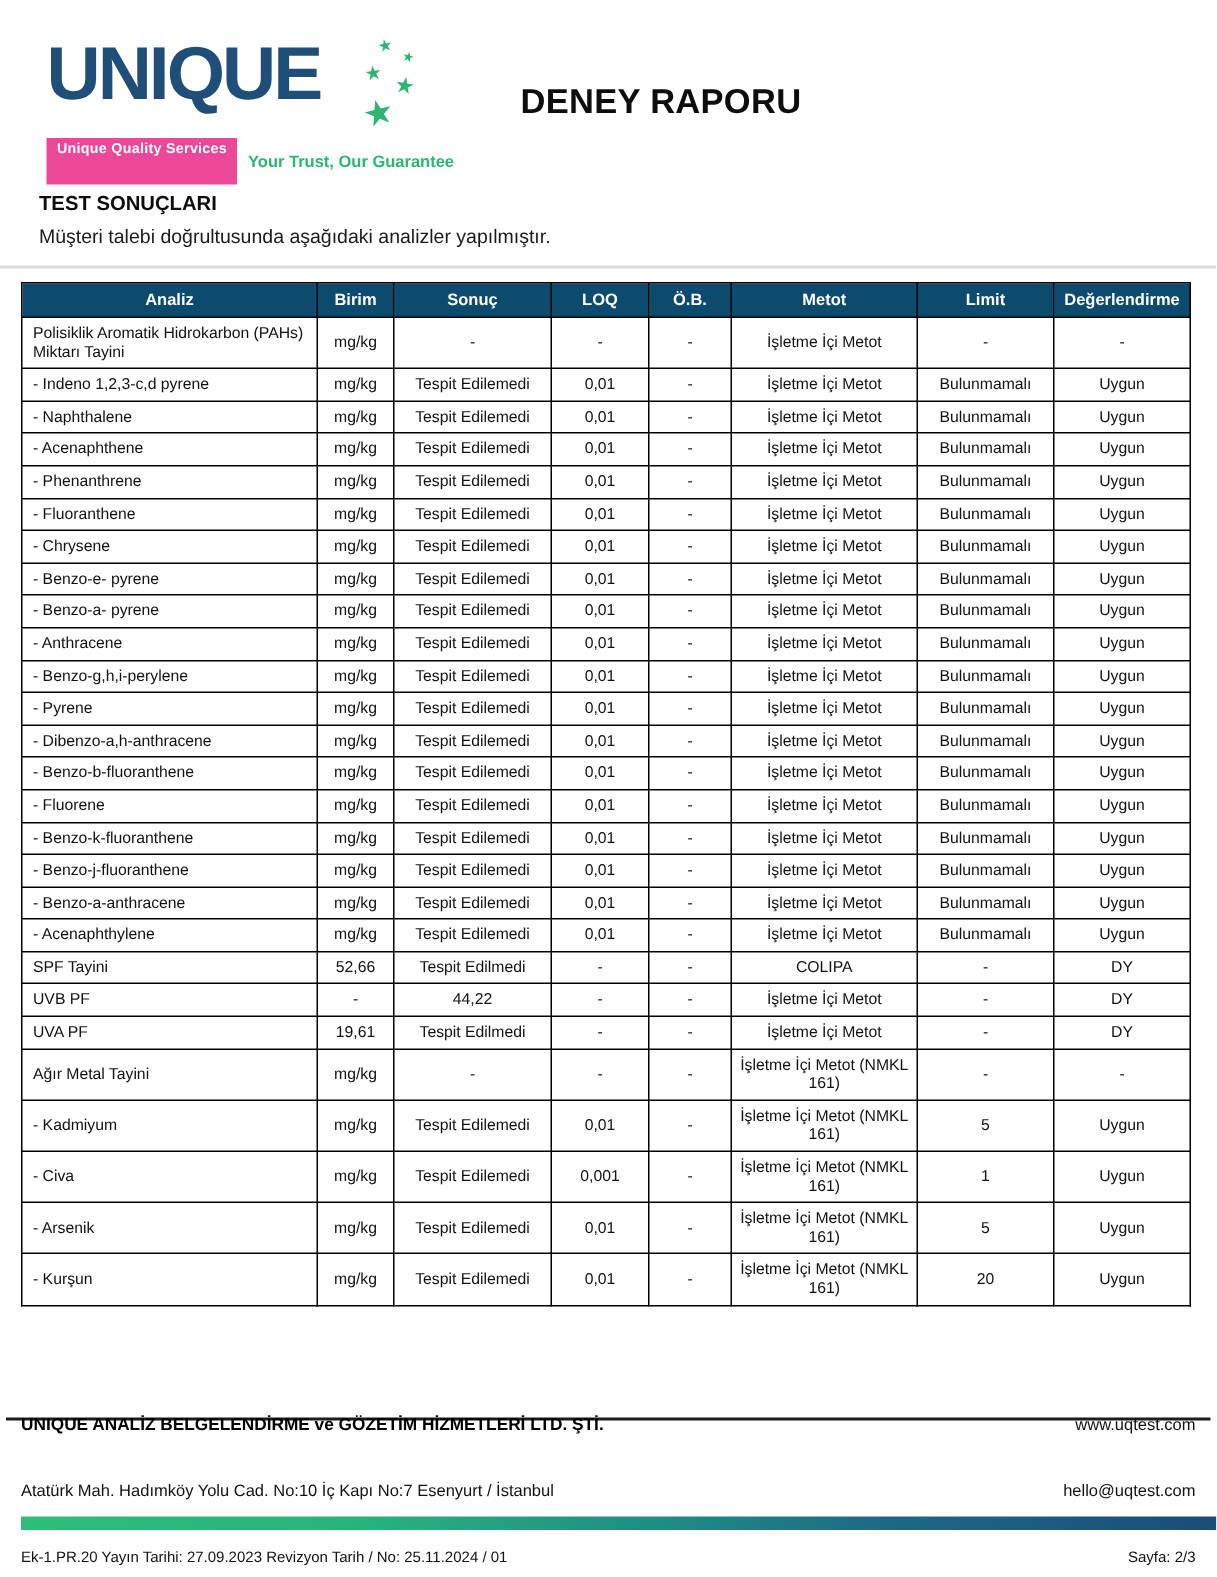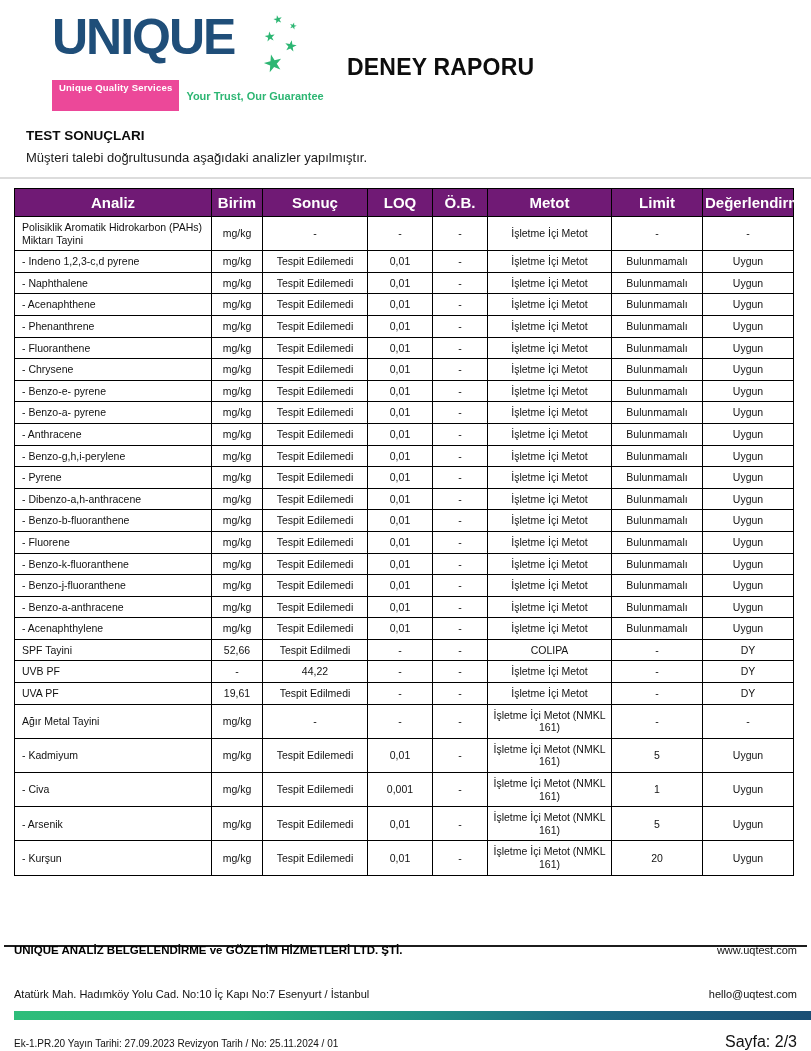--- a/index.html
+++ b/index.html
@@ -5,21 +5,21 @@
   html,body{margin:0;padding:0;background:#fff;}
   .page{
     position:relative;
     width:811px;height:1051px;
     background:#ffffff;
     font-family:"Liberation Sans", sans-serif;
     color:#111;
     overflow:hidden;
   }
   
-  .logo{position:absolute;left:31px;top:12px;width:270px;height:90px;margin-left:21px;}
+  .logo{position:absolute;left:31px;top:24px;width:270px;height:90px;}
   .wordmark{
     font-size:50px;font-weight:800;letter-spacing:-2px;line-height:1;
     color:#1f4e79;
   }
   .star{position:absolute;color:#2db673;line-height:1;}
   .star.s1{left:221px;top:2px;font-size:11px;transform:rotate(-12deg);}
   .star.s2{left:237px;top:10px;font-size:9px;transform:rotate(15deg);}
   .star.s3{left:212px;top:18px;font-size:13px;transform:rotate(-8deg);}
   .star.s4{left:232px;top:26px;font-size:15px;transform:rotate(10deg);}
   .star.s5{left:211px;top:40px;font-size:23px;transform:rotate(-14deg);}
@@ -44,21 +44,21 @@
   }
   .pre-table-divider{
     position:absolute;left:0;right:0;top:177px;height:2px;background:#dcdcdc;
   }
   
   table.results{
     position:absolute;left:14px;top:188px;
     width:779px;border-collapse:collapse;table-layout:fixed;
   }
   table.results th{
-    background:#701a75;color:#fff;font-size:15px;font-weight:bold;
+    background:#0c4a6e;color:#fff;font-size:11px;font-weight:bold;
     border:1px solid #000;padding:5px 2px;text-align:center;
   }
   table.results td{
     font-size:10.5px;color:#111;border:1px solid #000;
     padding:4px 3px;text-align:center;line-height:1.2;background:#fff;
   }
   table.results td.c-analiz{text-align:left;padding-left:7px;padding-right:6px;}
   
   .footer-line{position:absolute;left:4px;right:4px;top:945px;height:2px;background:#1c1c1c;}
   .footer-row{
@@ -70,21 +70,21 @@
   .company-web{font-size:11px;color:#111;}
   .footer-row.address{top:988px;align-items:center;}
   .company-address{font-size:11px;color:#111;}
   .company-mail{font-size:11px;color:#111;}
   .footer-gradient{
     position:absolute;left:14px;right:0;top:1011px;height:9px;
     background:linear-gradient(90deg,#2ebd7a 0%,#28b37d 28%,#1f8f85 52%,#1d6a85 72%,#1a4e74 100%);
   }
   .footer-row.meta{top:1033px;}
   .doc-meta{font-size:10px;color:#111;}
-  .page-number{font-size:16px;color:#111;}
+  .page-number{font-size:10px;color:#111;}
 </style>
 </head>
 <body>
 
 <div class="page">
 
   <div class="logo">
     <div class="wordmark">UNIQUE</div>
     <span class="star s1">★</span>
     <span class="star s2">★</span>

